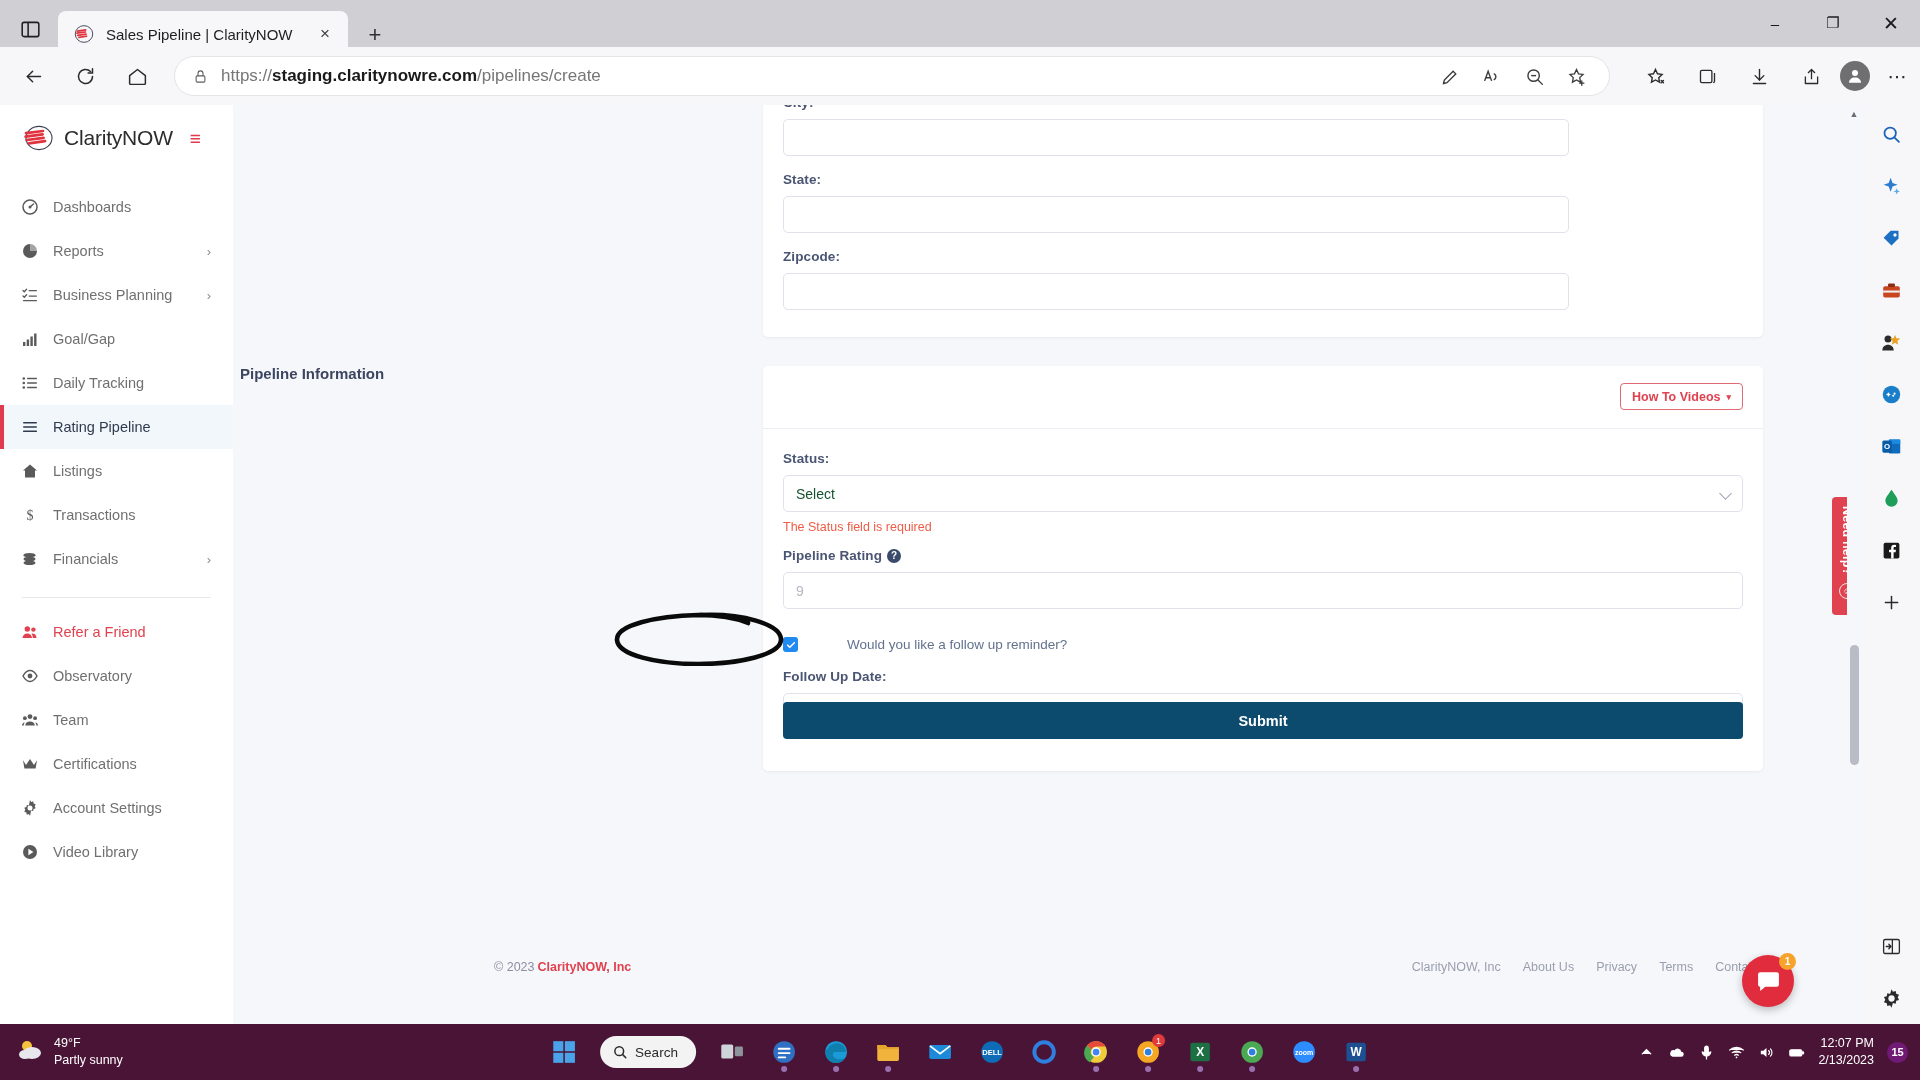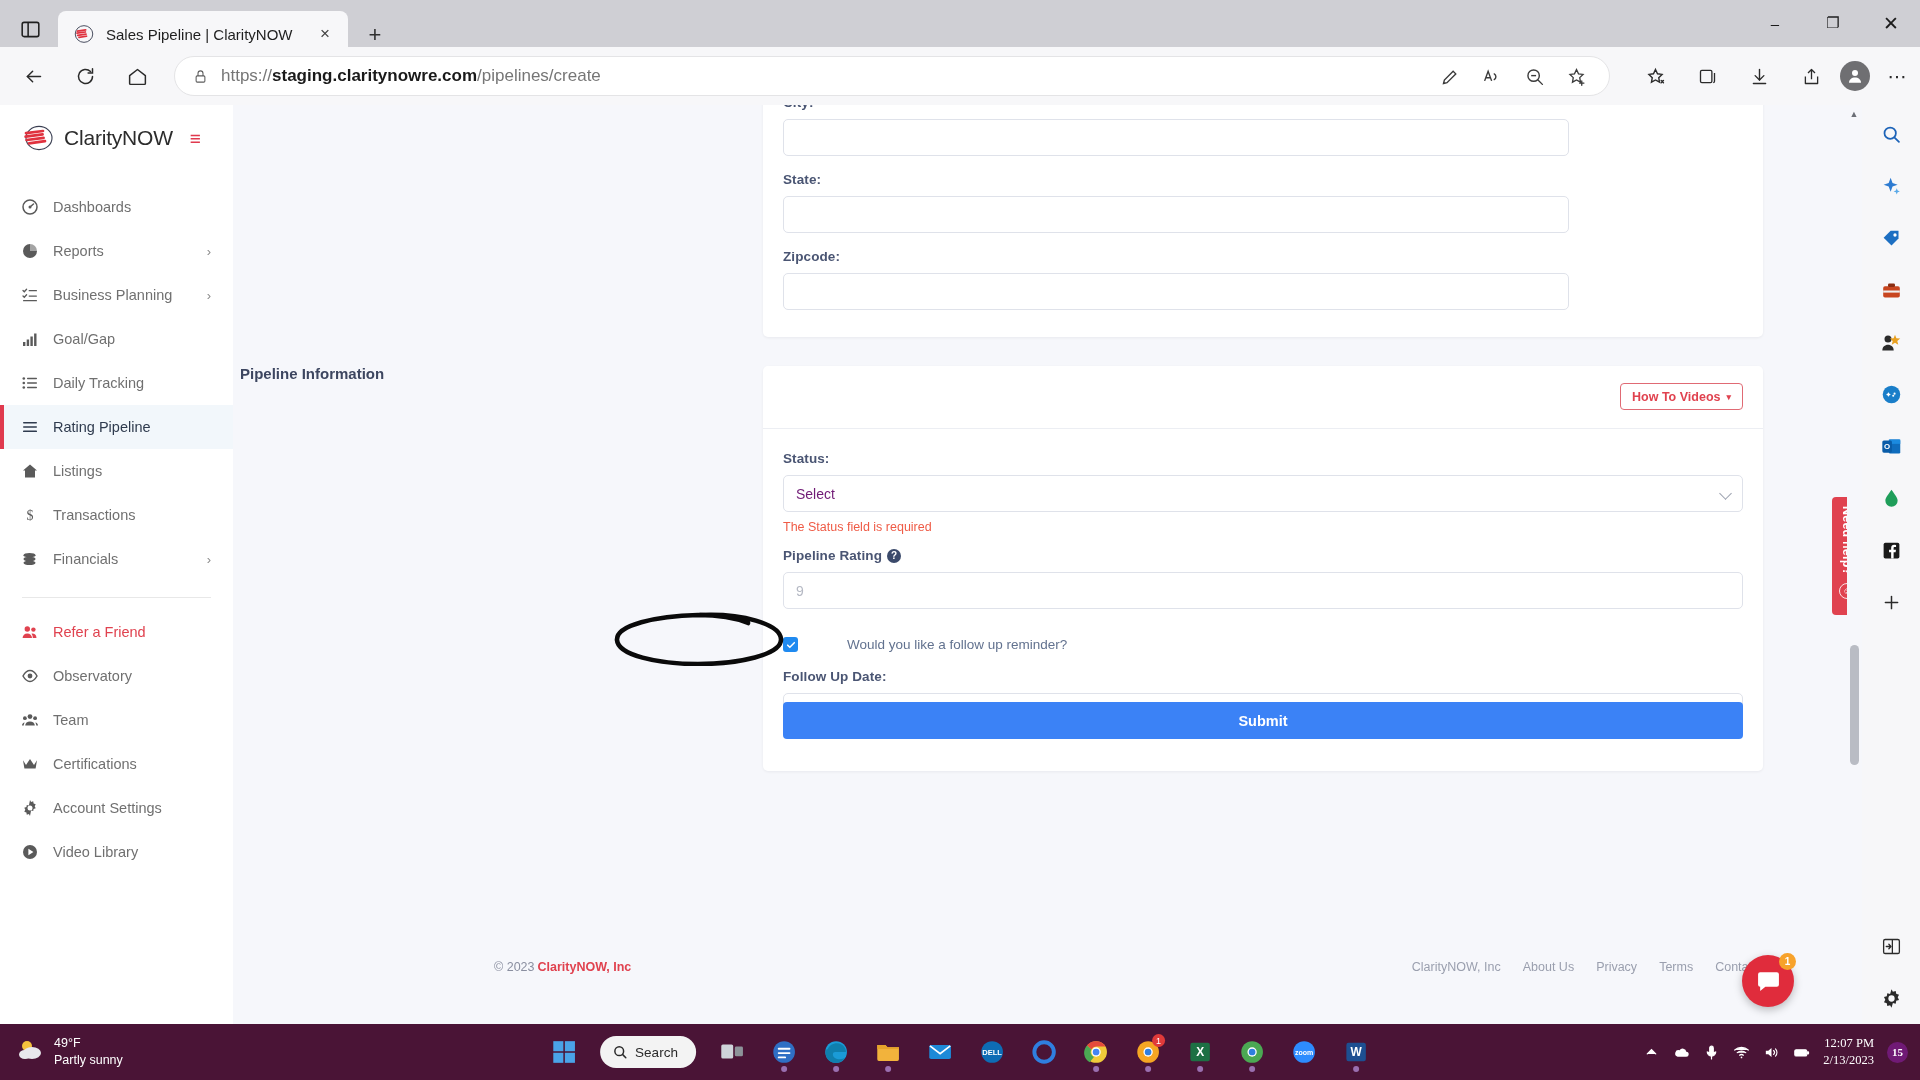--- a/index.html
+++ b/index.html
@@ -166,21 +166,21 @@
     border: 1px solid #e06a74; border-radius: 4px; color: #e0424f;
     font-size: 12.5px; font-weight: 700; display: flex; align-items: center;
     padding: 0 11px; background: #fff; white-space: nowrap;
   }
   .howto-caret { margin-left: 6px; font-size: 9px; }
   .card-divider { position: absolute; left: 0; right: 0; top: 62px; height: 1px; background: #eceef3; }
 
   .select-ctl {
     position: relative; width: 100%; height: 37px; border: 1px solid #dfe2ea;
     border-radius: 5px; background: #fff; display: flex; align-items: center;
-    padding: 0 12px; font-size: 14px; color: #701a75;
+    padding: 0 12px; font-size: 14px; color: #14532d;
   }
   .select-caret {
     position: absolute; right: 12px; top: 13px; width: 9px; height: 9px;
     border-right: 1.6px solid #9aa0ae; border-bottom: 1.6px solid #9aa0ae;
     transform: rotate(45deg);
   }
   .err-msg { font-size: 12.5px; color: #ef5b46; }
 
   .help-badge {
     display: inline-flex; align-items: center; justify-content: center;
@@ -200,21 +200,21 @@
   .date-ctl {
     width: 100%; height: 37px; border: 1px solid #dfe2ea; border-radius: 5px;
     background: #fff; display: flex; align-items: center; padding: 0 12px;
   }
   .cal-ico { width: 17px; height: 17px; color: #49557a; flex: none; }
   .cal-ico svg { width: 17px; height: 17px; fill: currentColor; }
   .date-ph { font-size: 14px; color: #9aa2b4; margin-left: 22px; }
 
   .submit-btn {
     position: absolute; left: 20px; top: 336px; width: 960px; height: 37px;
-    background: #3b82f6; border-radius: 4px; color: #fff; font-size: 14.5px;
+    background: #0c4a6e; border-radius: 4px; color: #fff; font-size: 14.5px;
     font-weight: 700; display: flex; align-items: center; justify-content: center;
   }
 
   
   .footer {
     position: absolute; left: 233px; right: 0; top: 855px; height: 70px;
     display: flex; align-items: flex-start; background: #f6f7fb;
   }
   .foot-left { margin-left: 28px; font-size: 12.5px; color: #8a8fa0; }
   .foot-left b { color: #e0424f; font-weight: 700; margin-left: 3px; }
@@ -300,21 +300,21 @@
     height: 32px; border-radius: 16px; background: #f3f3f3; display: flex;
     align-items: center; padding: 0 18px 0 13px; color: #2a2a2a; font-size: 13.5px;
     gap: 8px; margin: 0 5px;
   }
   .tb-search svg { width: 14px; height: 14px; }
   .tb-dot {
     position: absolute; bottom: 1px; left: 50%; transform: translateX(-50%);
     width: 6px; height: 6px; border-radius: 50%; background: #9a6fb0;
   }
   .tb-right {
-    position: absolute; right: 12px; display: flex; align-items: center; gap: 13px; font-family: Liberation Serif, serif;
+    position: absolute; right: 12px; display: flex; align-items: center; gap: 13px;
   }
   .tr-ico { color: #fff; display: flex; align-items: center; }
   .tr-ico svg { width: 17px; height: 17px; fill: #fff; }
   .clock { color: #fff; font-size: 12.5px; text-align: right; line-height: 1.35; }
   .notif-badge {
     width: 21px; height: 21px; border-radius: 50%; background: #701a75;
     color: #fff; font-size: 11px; font-weight: 700; display: flex;
     align-items: center; justify-content: center;
   }
   .tb-badge-num {

